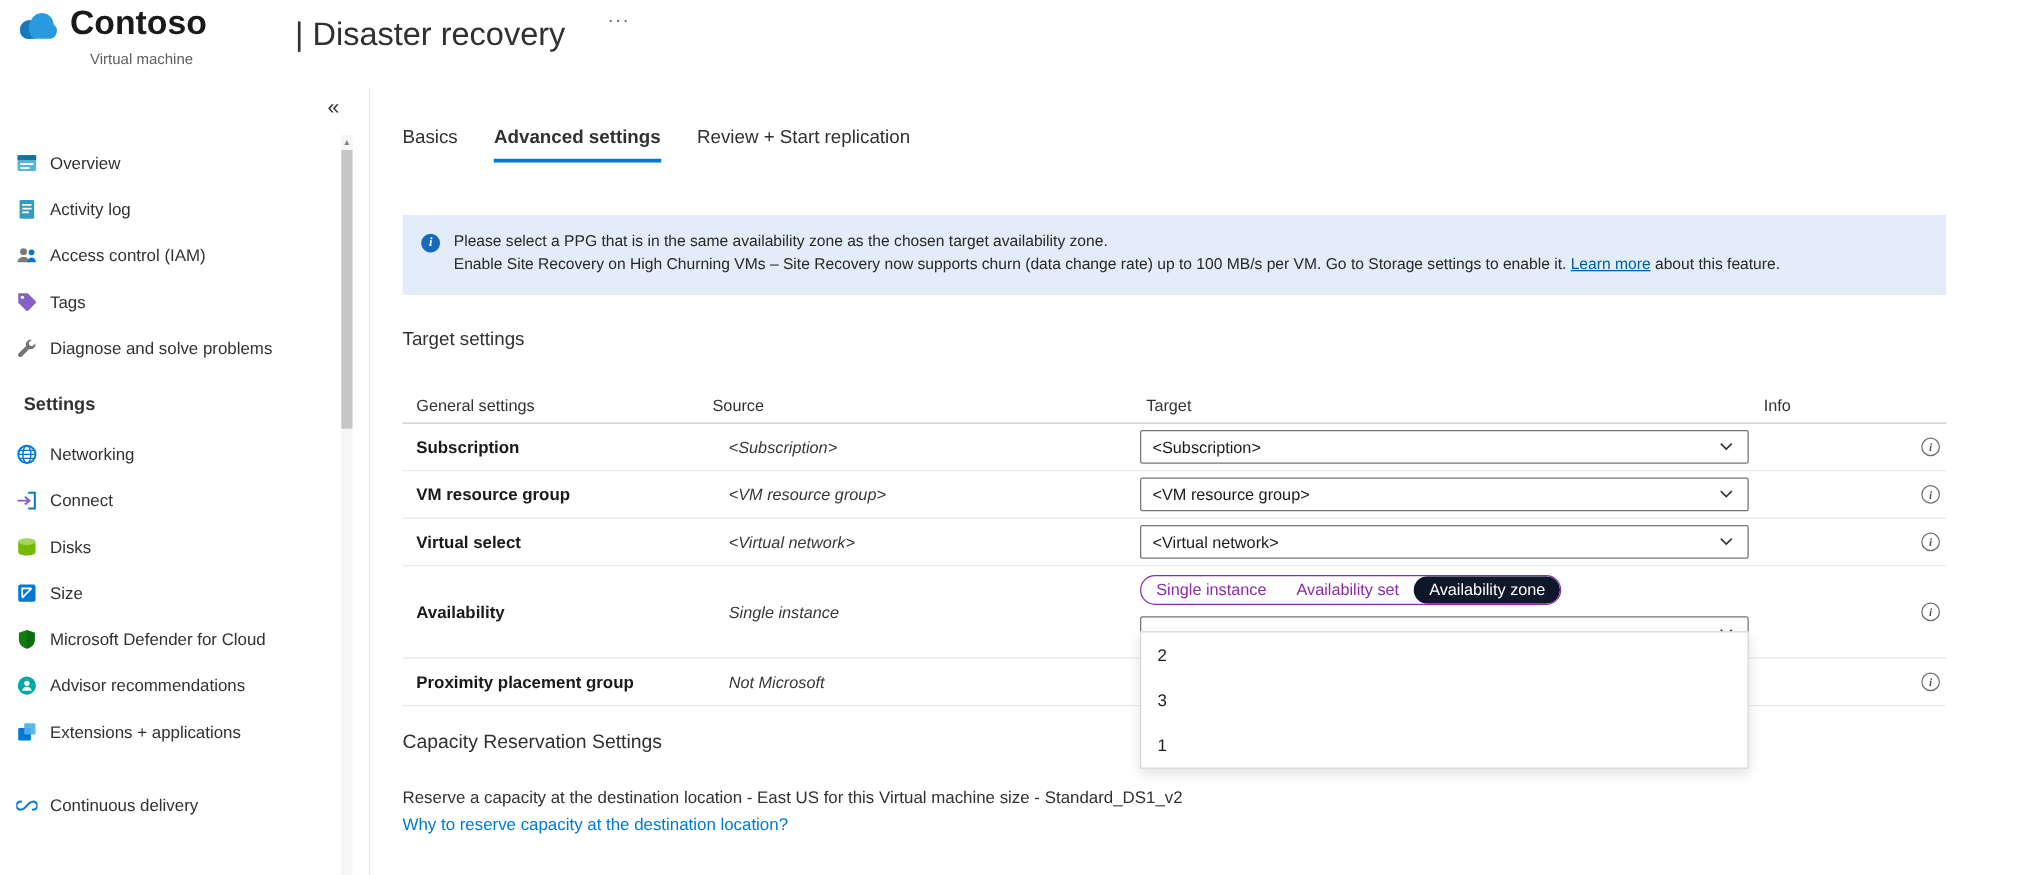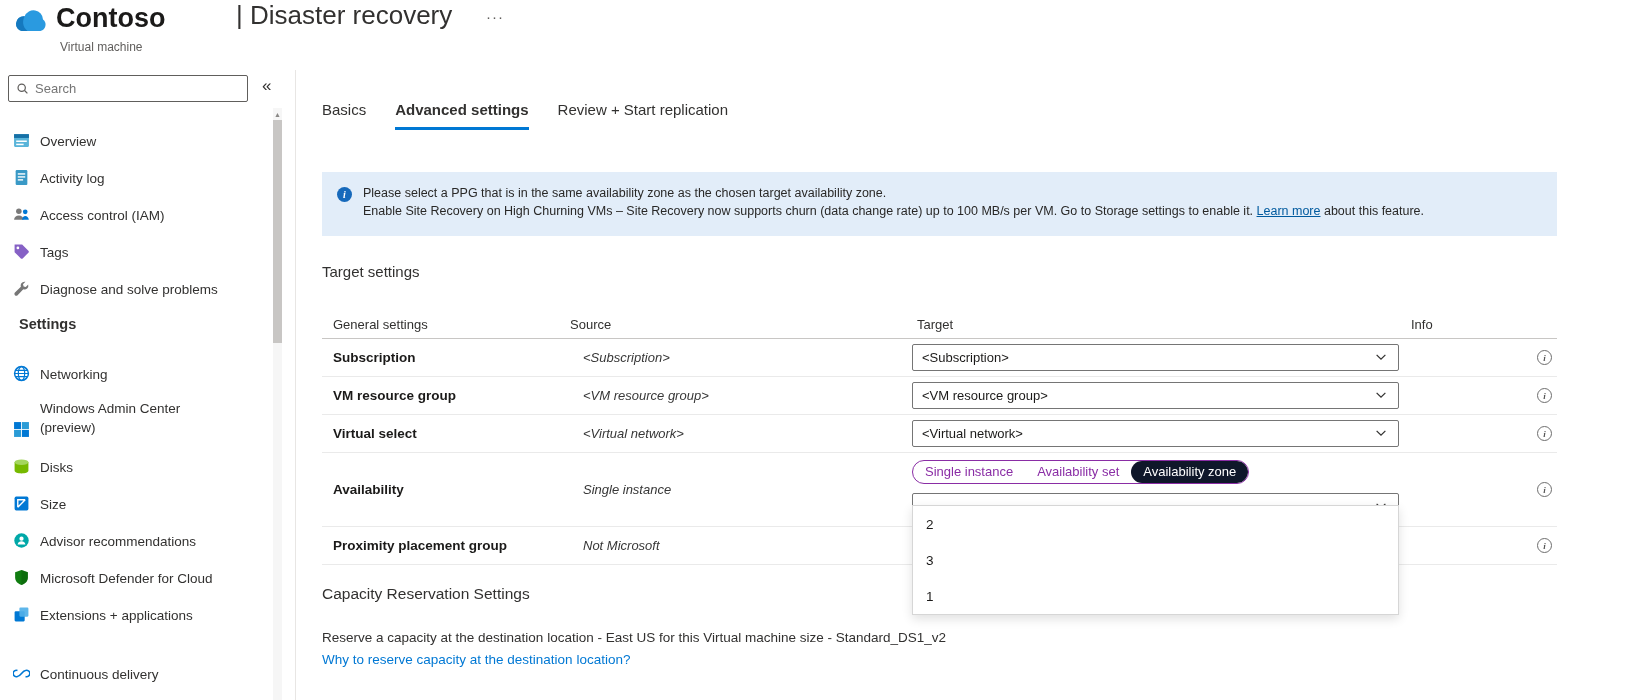--- a/index.html
+++ b/index.html
@@ -2,32 +2,32 @@
 <html><head>
 <meta charset="utf-8">
 <style>
   * { margin:0; padding:0; box-sizing:border-box; }
   html,body { width:1627px; height:700px; }
   body { font-family:"Liberation Sans", sans-serif; background:#fff; color:#323130; position:relative; overflow:hidden; font-size:13px; }
 
   
   .logo { position:absolute; left:8px; top:5px; width:44px; height:32px; }
   .app-title { position:absolute; left:56px; top:3px; font-size:27px; font-weight:600; color:#1b1a19; }
-  .app-subtitle { position:absolute; left:60px; top:40px; font-size:12px; color:#605e5c; }
-  .page-title { position:absolute; left:236px; top:0; font-size:26px; font-weight:400; color:#323130; }
+  .app-subtitle { position:absolute; left:72px; top:40px; font-size:12px; color:#605e5c; }
+  .page-title { position:absolute; left:236px; top:12px; font-size:26px; font-weight:400; color:#323130; }
   .more-btn { position:absolute; left:486px; top:8px; font-size:15px; color:#605e5c; letter-spacing:1px; cursor:pointer; }
 
   
   .sidebar { position:absolute; left:0; top:70px; width:296px; bottom:0; border-right:1px solid #e8e6e4; background:#fff; }
   .search-box { position:absolute; left:8px; top:5px; width:240px; height:27px; border:1px solid #605e5c; border-radius:2px; background:#fff; }
   .search-box input { position:absolute; left:26px; top:1px; width:205px; height:23px; border:none; outline:none; font-family:"Liberation Sans",sans-serif; font-size:13px; color:#323130; background:transparent; }
   .search-icon { position:absolute; left:7px; top:6px; width:13px; height:13px; }
   .collapse-btn { position:absolute; left:262px; top:6px; font-size:17px; color:#323130; cursor:pointer; }
   .nav { position:absolute; left:0; top:42px; width:268px; }
-  .nav-item { display:flex; align-items:flex-end; height:37px; padding-left:13px; gap:10px; font-size:13.5px; color:#323130; cursor:pointer; }
+  .nav-item { display:flex; align-items:center; height:37px; padding-left:13px; gap:10px; font-size:13.5px; color:#323130; cursor:pointer; }
   .nav-item.two-line { height:56px; }
   .nav-item.two-line .nav-label { width:178px; line-height:1.4; }
   .nav-item.last-cut { margin-top:22px; }
   .nav-icon { width:17px; height:17px; flex:0 0 17px; display:inline-flex; }
   .nav-icon svg { width:17px; height:17px; }
   .nav-heading { height:34px; margin-top:10px; margin-bottom:4px; padding-left:19px; display:flex; align-items:center; font-size:14.5px; font-weight:700; color:#323130; }
   .scroll-track { position:absolute; left:273px; top:38px; width:9px; bottom:0; background:#f6f6f6; }
   .scroll-arrow { position:absolute; left:273px; top:41px; width:9px; text-align:center; font-size:7px; color:#8a8886; }
   .scroll-thumb { position:absolute; left:273px; top:50px; width:9px; height:223px; background:#c8c6c4; cursor:pointer; }
 
@@ -83,29 +83,20 @@
       <path d="M16.7 11.3A7.6 7.6 0 0 0 8 18.6 7 7 0 0 0 13.5 26h6c-5-4-5.5-10-2.8-14.7z" fill="#1273b8" opacity=".85"></path>
     </svg>
   </span>
   <div class="app-title">Contoso</div>
   <div class="app-subtitle">Virtual machine</div>
   <div class="page-title">| Disaster recovery</div>
   <div class="more-btn">···</div>
 </div>
 
 <div class="sidebar">
-  <div class="search-box">
-    <span class="search-icon">
-      <svg viewBox="0 0 16 16">
-          <circle cx="7" cy="7" r="4.5" fill="none" stroke="#605e5c" stroke-width="1.5"></circle>
-          <path d="M10.5 10.5L14 14" stroke="#605e5c" stroke-width="1.5"></path>
-        </svg>
-    </span>
-    <input type="text" placeholder="Search" style="">
-  </div>
   <div class="collapse-btn">«</div>
   <div class="nav">
       <div class="nav-item">
         <span class="nav-icon">
           <svg viewBox="0 0 16 16">
             <rect x="1" y="2" width="14" height="12" rx="1" fill="#59b4d9"></rect>
             <rect x="1" y="2" width="14" height="3.6" fill="#1570a6"></rect>
             <rect x="3" y="8" width="10" height="1.4" fill="#fff"></rect>
             <rect x="3" y="11" width="7" height="1.4" fill="#fff"></rect>
           </svg>
@@ -155,67 +146,65 @@
       <div class="nav-item">
         <span class="nav-icon">
           <svg viewBox="0 0 16 16">
             <circle cx="8" cy="8" r="6.5" fill="none" stroke="#0078d4" stroke-width="1.4"></circle>
             <ellipse cx="8" cy="8" rx="3" ry="6.5" fill="none" stroke="#0078d4" stroke-width="1.1"></ellipse>
             <path d="M1.8 8h12.4M2.6 5h10.8M2.6 11h10.8" stroke="#0078d4" stroke-width="1.1" fill="none"></path>
           </svg>
         </span>
         <span class="nav-label">Networking</span>
       </div>
-      <div class="nav-item two-line">
-        <span class="nav-icon">
-          <svg viewBox="0 0 16 16">
-            <rect x="1" y="1" width="6.6" height="6.6" fill="#0078d4"></rect>
-            <rect x="8.4" y="1" width="6.6" height="6.6" fill="#2a9bd6"></rect>
-            <rect x="1" y="8.4" width="6.6" height="6.6" fill="#2a9bd6"></rect>
-            <rect x="8.4" y="8.4" width="6.6" height="6.6" fill="#0078d4"></rect>
-          </svg>
-        </span>
-        <span class="nav-label">Windows Admin Center (preview)</span>
+      <div class="nav-item">
+        <span class="nav-icon">
+          <svg viewBox="0 0 16 16">
+            <path d="M9 2h5v12H9" fill="none" stroke="#0078d4" stroke-width="1.5"></path>
+            <path d="M1 8h8M6.5 5l3.5 3-3.5 3" fill="none" stroke="#8661c5" stroke-width="1.5"></path>
+          </svg>
+        </span>
+        <span class="nav-label">Connect</span>
       </div>
       <div class="nav-item">
         <span class="nav-icon">
           <svg viewBox="0 0 16 16">
             <path d="M1.5 4v8c0 1.4 2.9 2.5 6.5 2.5s6.5-1.1 6.5-2.5V4z" fill="#76b900"></path>
             <ellipse cx="8" cy="4" rx="6.5" ry="2.5" fill="#a4d65e"></ellipse>
           </svg>
         </span>
         <span class="nav-label">Disks</span>
       </div>
       <div class="nav-item">
         <span class="nav-icon">
           <svg viewBox="0 0 16 16">
             <rect x="1.5" y="1.5" width="13" height="13" rx="1.5" fill="#0078d4"></rect>
             <path d="M4.5 11.5v-7h7M11.5 4.5l-7 7" stroke="#fff" stroke-width="1.3" fill="none"></path>
           </svg>
         </span>
         <span class="nav-label">Size</span>
+      </div>
+      <div class="nav-item">
+        <span class="nav-icon">
+          <svg viewBox="0 0 16 16">
+            <path d="M8 1l6 2v5c0 3.5-2.5 6-6 7-3.5-1-6-3.5-6-7V3z" fill="#107c10"></path>
+            <path d="M8 1l6 2v5c0 3.5-2.5 6-6 7z" fill="#0b5c0b" opacity=".45"></path>
+          </svg>
+        </span>
+        <span class="nav-label">Microsoft Defender for Cloud</span>
       </div>
       <div class="nav-item">
         <span class="nav-icon">
           <svg viewBox="0 0 16 16">
             <circle cx="8" cy="8" r="6.8" fill="#00a8a8"></circle>
             <circle cx="8" cy="6.3" r="2" fill="#fff"></circle>
             <path d="M4.3 11.8c.4-2 2-3 3.7-3s3.3 1 3.7 3z" fill="#fff"></path>
           </svg>
         </span>
         <span class="nav-label">Advisor recommendations</span>
-      </div>
-      <div class="nav-item">
-        <span class="nav-icon">
-          <svg viewBox="0 0 16 16">
-            <path d="M8 1l6 2v5c0 3.5-2.5 6-6 7-3.5-1-6-3.5-6-7V3z" fill="#107c10"></path>
-            <path d="M8 1l6 2v5c0 3.5-2.5 6-6 7z" fill="#0b5c0b" opacity=".45"></path>
-          </svg>
-        </span>
-        <span class="nav-label">Microsoft Defender for Cloud</span>
       </div>
       <div class="nav-item">
         <span class="nav-icon">
           <svg viewBox="0 0 16 16">
             <rect x="1.5" y="5" width="9.5" height="9.5" rx="1" fill="#0078d4"></rect>
             <rect x="6" y="1.5" width="8.5" height="8.5" rx="1" fill="#50b0e8" opacity=".92"></rect>
           </svg>
         </span>
         <span class="nav-label">Extensions + applications</span>
       </div>

